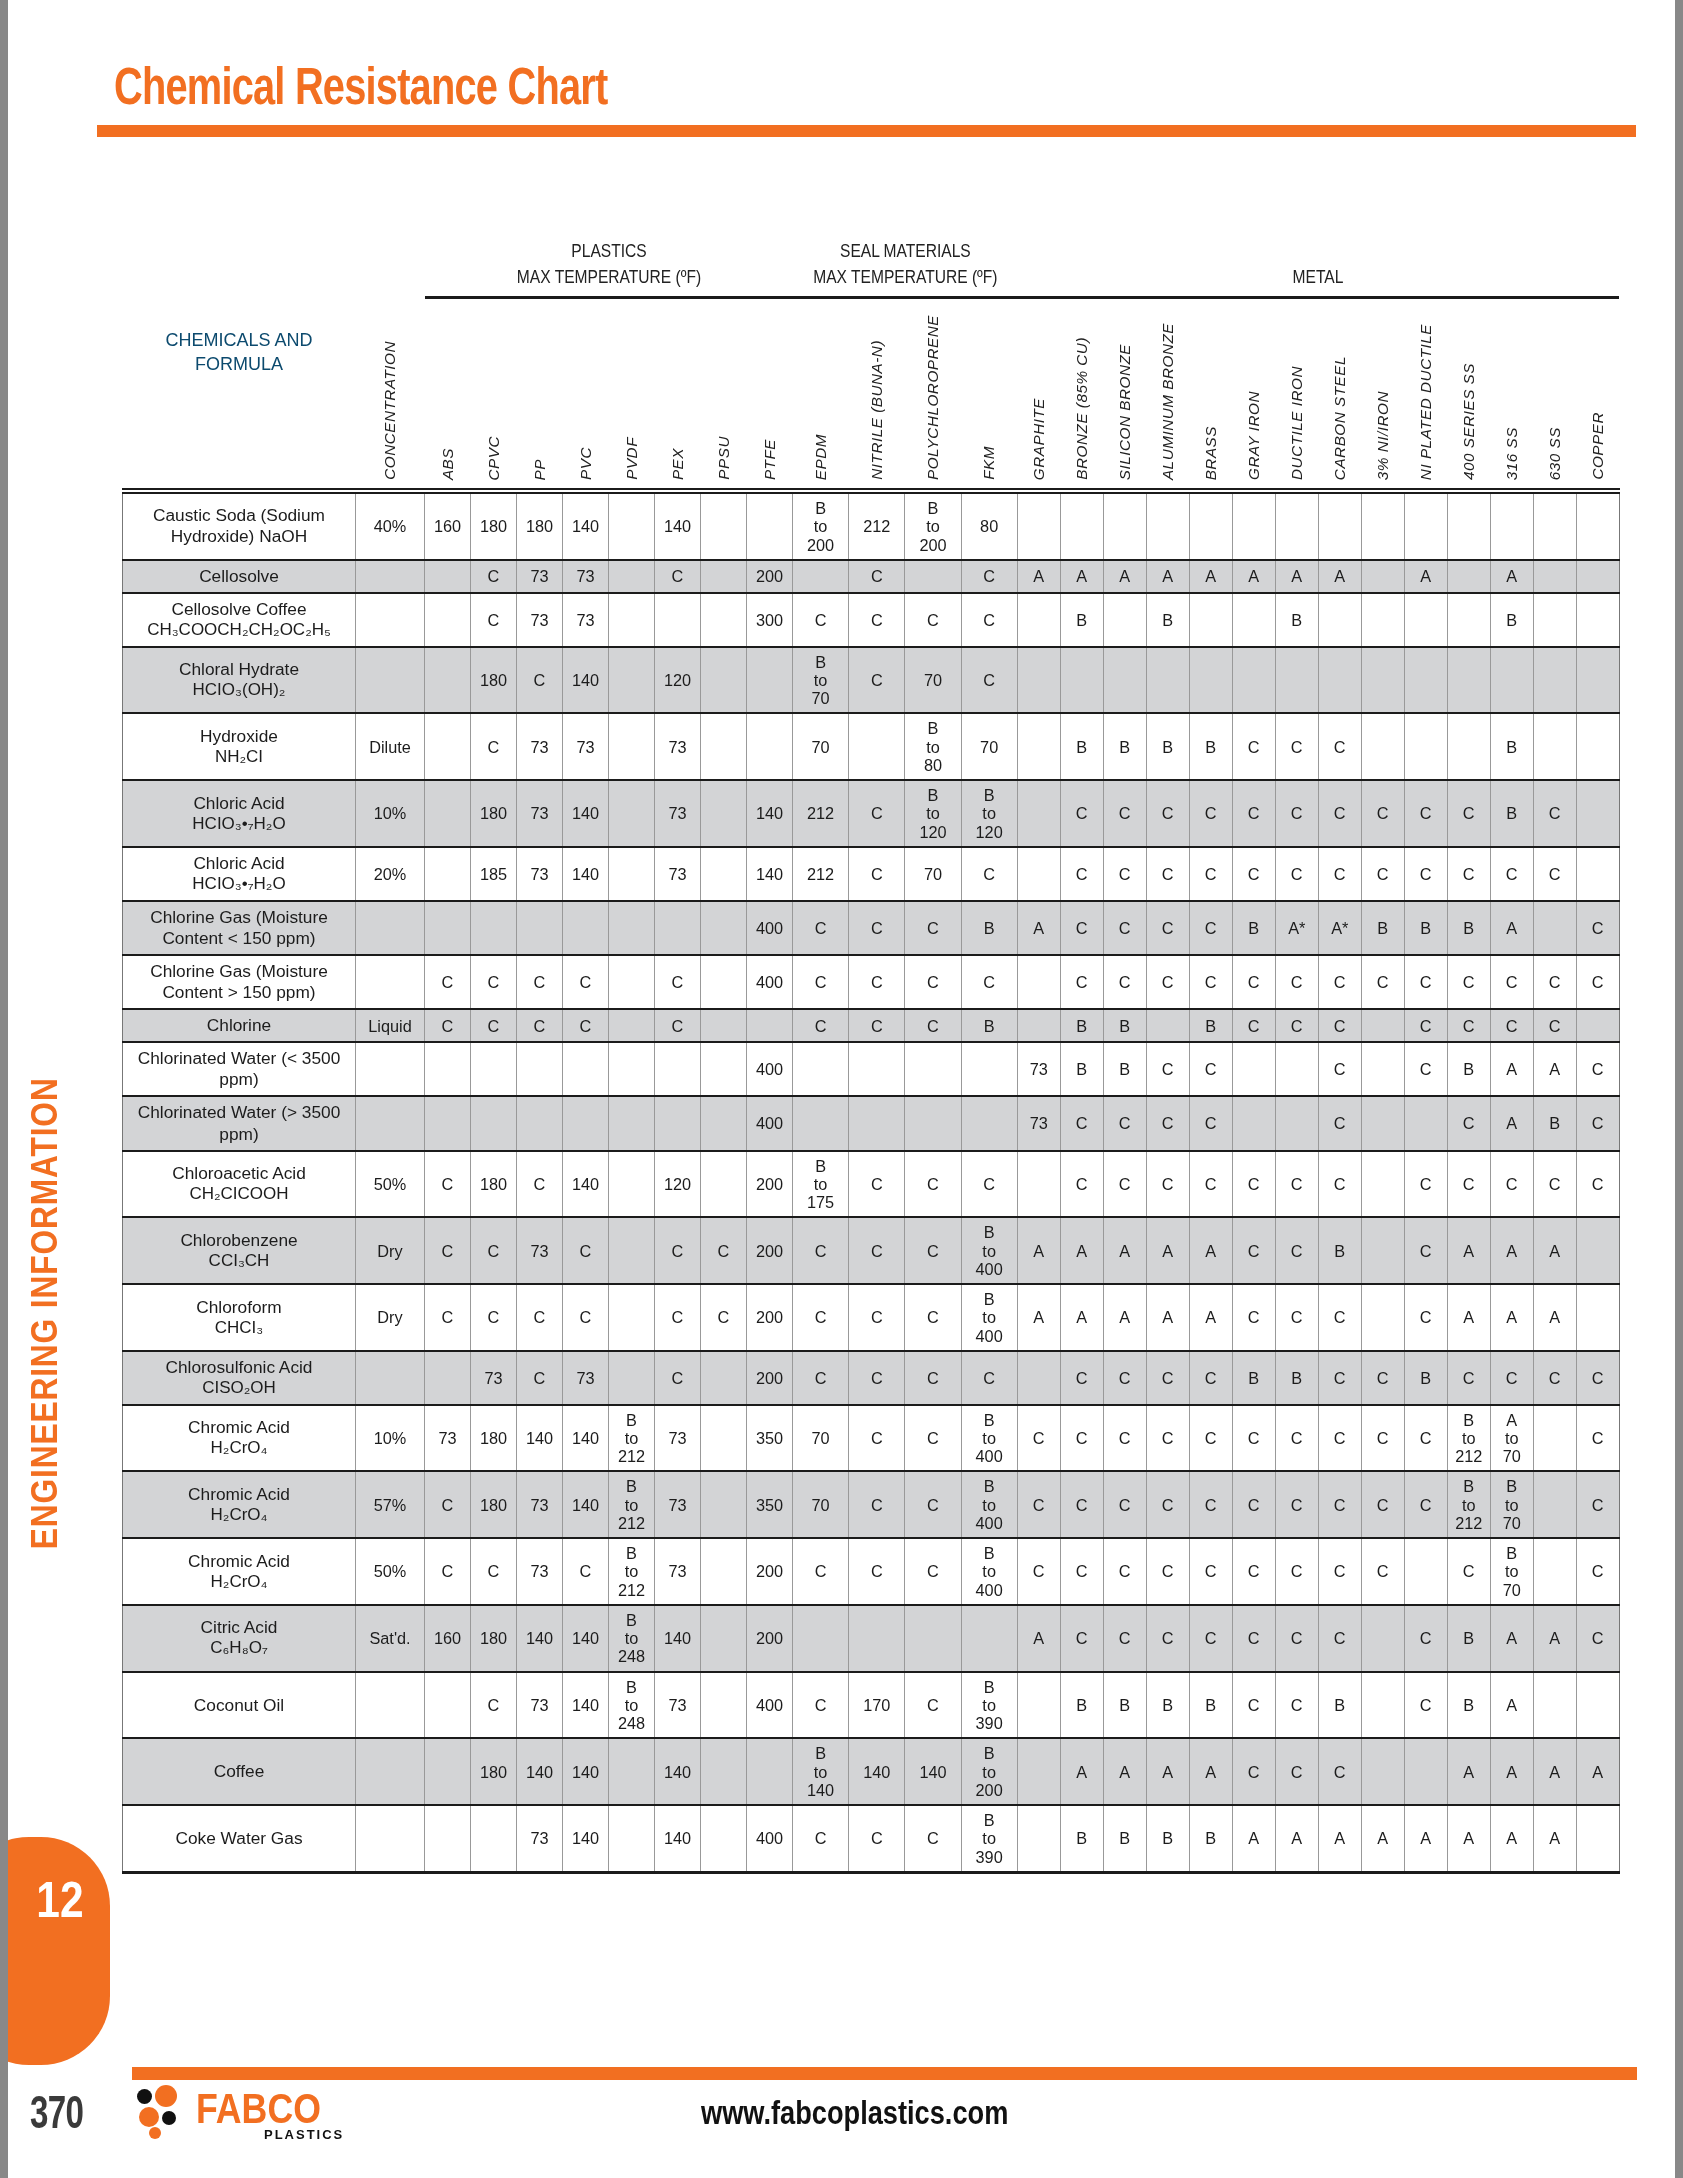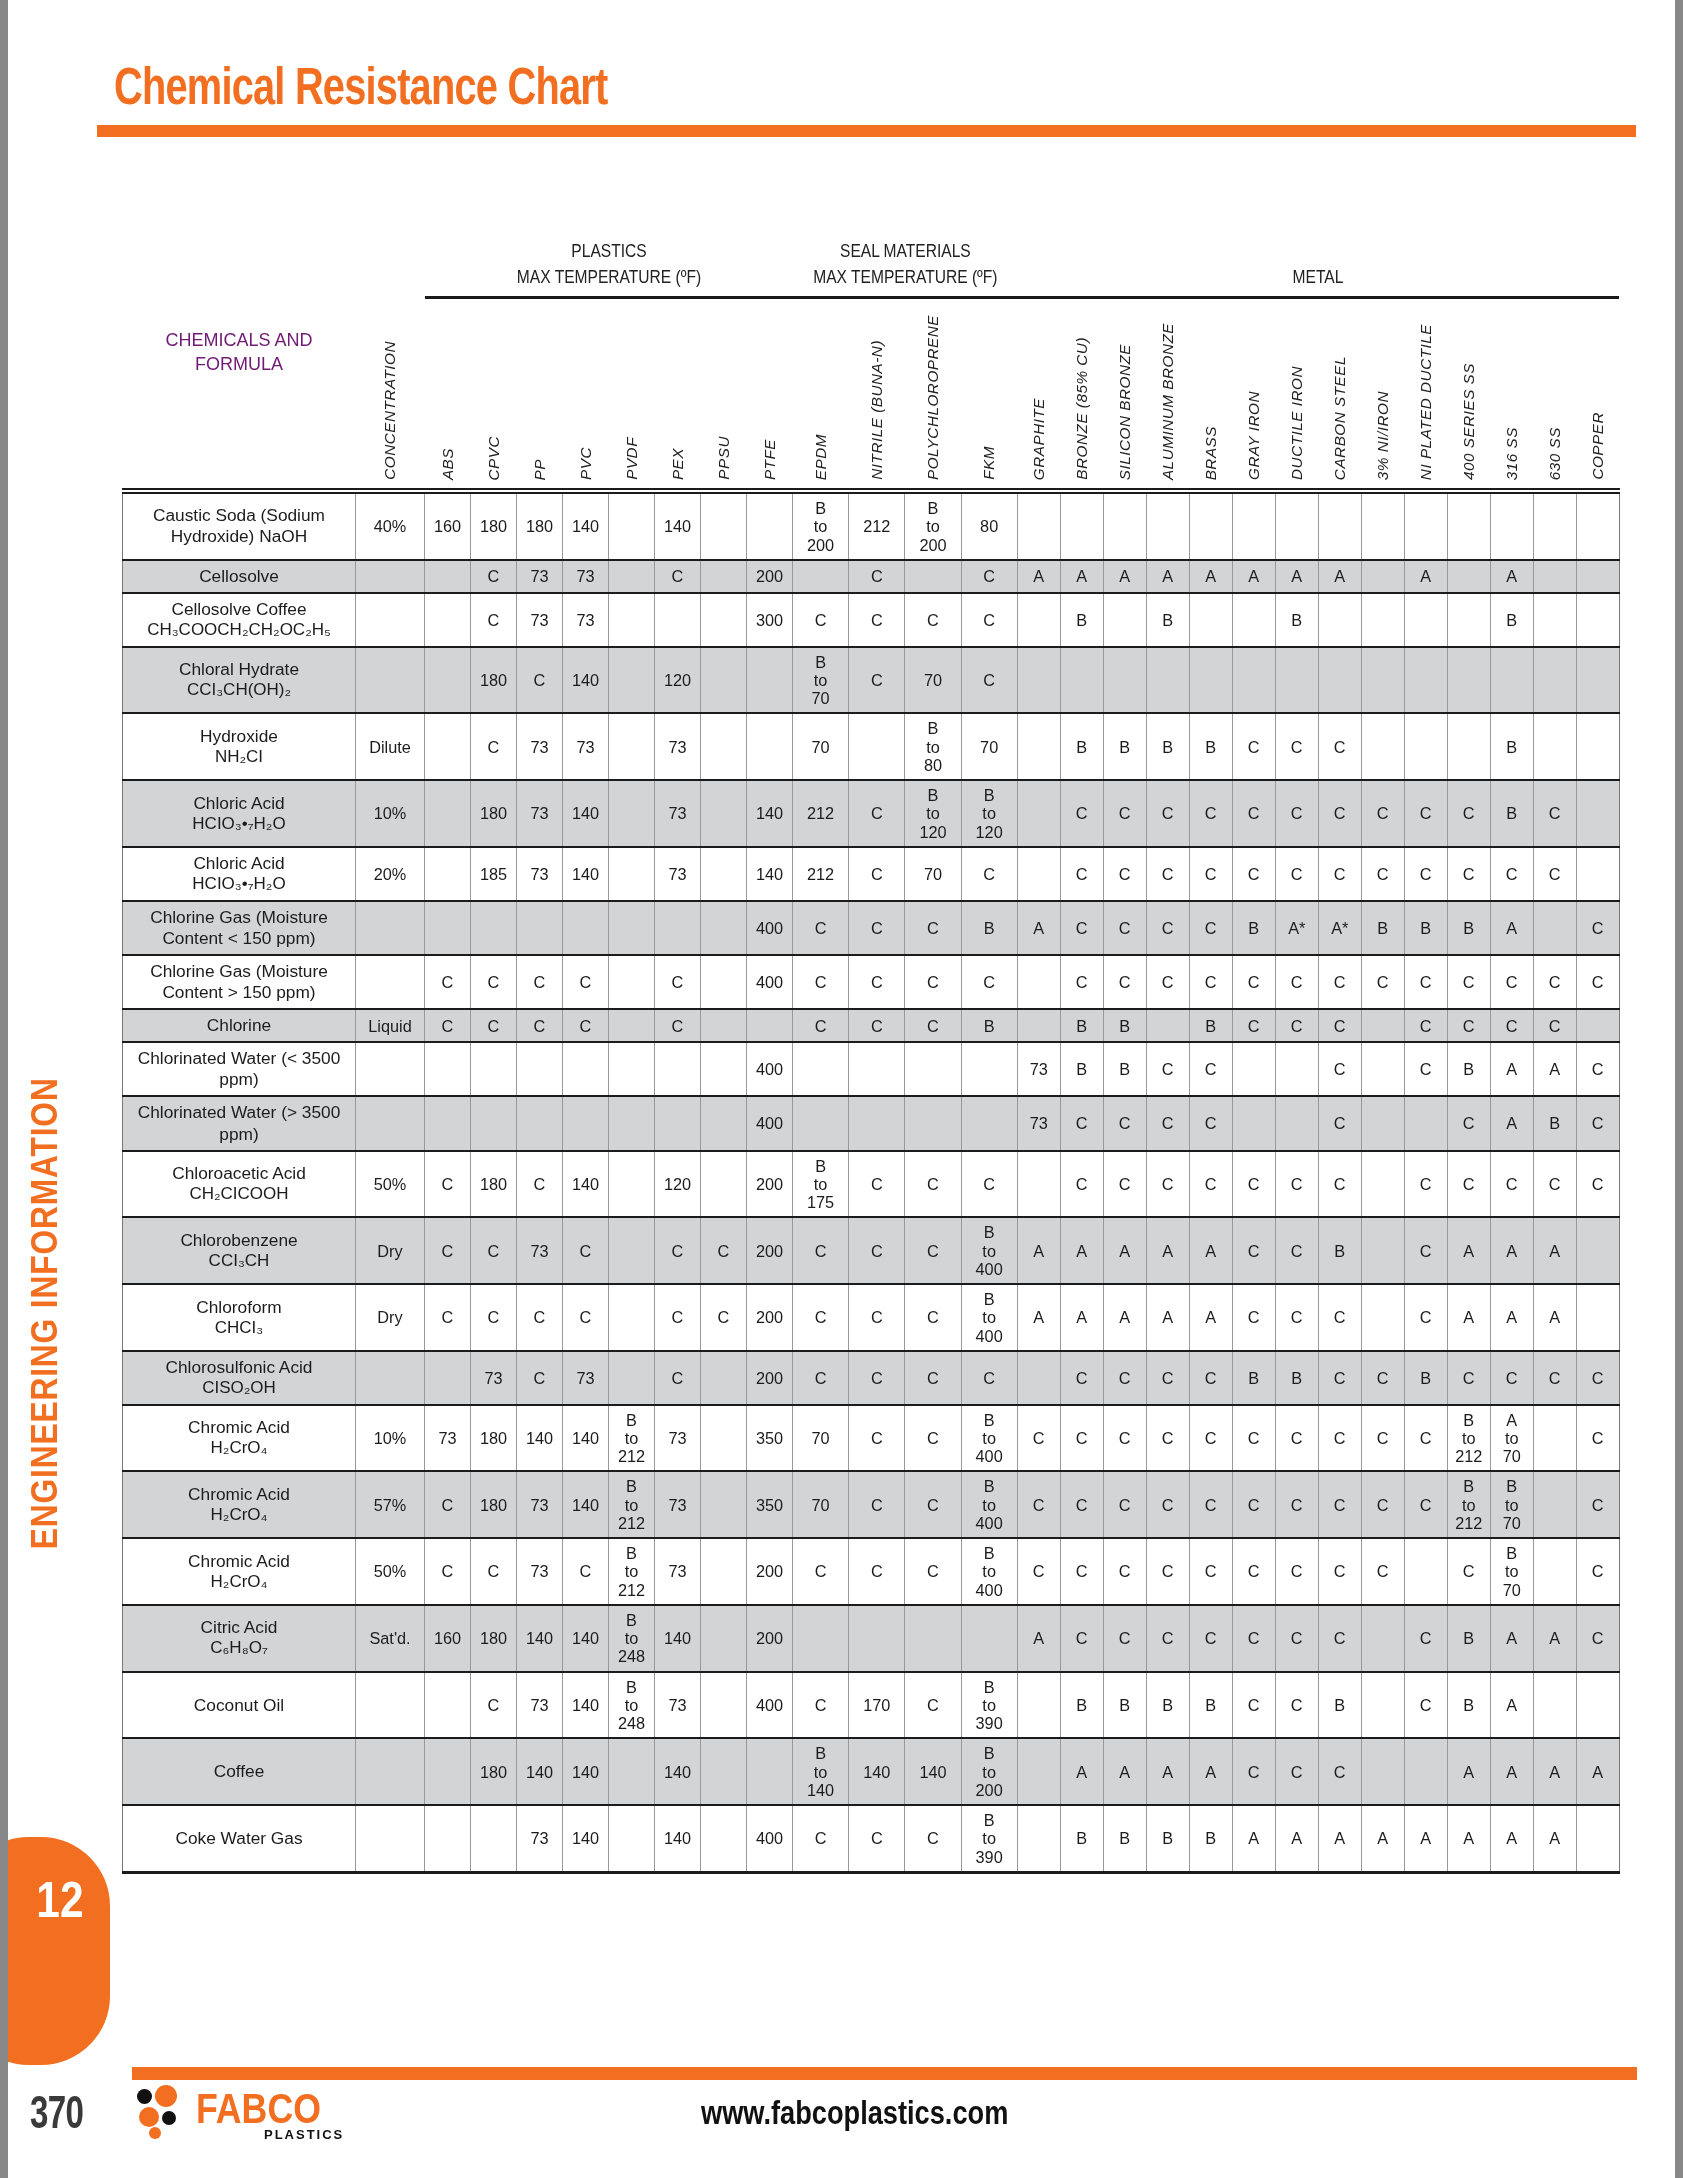--- a/index.html
+++ b/index.html
@@ -23,21 +23,21 @@
     transform:scaleX(.85); transform-origin:100% 0; }
 
   
   .tbl-wrap { position:absolute; left:114px; top:158px; }
   table { border-collapse:collapse; table-layout:fixed; }
   thead th { font-weight:normal; vertical-align:bottom; }
   .group-cell { height:139px; border-bottom:3px solid var(--line); padding-bottom:6px; text-align:center; }
   .group-label, .group-sublabel { display:block; font-size:19px; color:#222; white-space:nowrap;
     transform:scaleX(.82); transform-origin:center; line-height:1.35; }
   .corner-cell { vertical-align:middle; text-align:center; }
-  .corner-label { width:158px; margin:59px auto 0 auto; font-size:18px; color:#701a75; line-height:1.3; }
+  .corner-label { width:158px; margin:59px auto 0 auto; font-size:18px; color:#0c4a6e; line-height:1.3; }
   .label-cell { height:194px; text-align:center; vertical-align:bottom; padding-bottom:4px; }
   .vert { display:inline-block; writing-mode:vertical-rl; transform:rotate(180deg);
     white-space:nowrap; font-size:15.3px; font-style:italic; color:#222; letter-spacing:0.5px; max-height:327px; }
   .conc-cell { vertical-align:bottom; text-align:center; padding-bottom:4px; }
 
   tbody { border-top:6px double var(--line); border-bottom:3px solid var(--line);padding-left:28px; }
   tbody tr { border-top:2px solid var(--line); }
   tbody tr:first-child { border-top:none; }
   tbody tr.alt td { background:var(--rowalt); }
   tbody td { border-left:1px solid var(--thin); text-align:center; vertical-align:middle;
@@ -257,21 +257,21 @@
             <td class="val"></td>
             <td class="val"></td>
             <td class="val"></td>
             <td class="val">B</td>
             <td class="val"></td>
             <td class="val"></td>
           </tr>
           <tr class="alt">
             <td class="chem">
               <div class="cname">Chloral Hydrate</div>
-              <div class="cformula">CCI₃CH(OH)₂</div>
+              <div class="cformula">HCIO₃(OH)₂</div>
             </td>
             <td class="val"></td>
             <td class="val"></td>
             <td class="val">180</td>
             <td class="val">C</td>
             <td class="val">140</td>
             <td class="val"></td>
             <td class="val">120</td>
             <td class="val"></td>
             <td class="val"></td>

